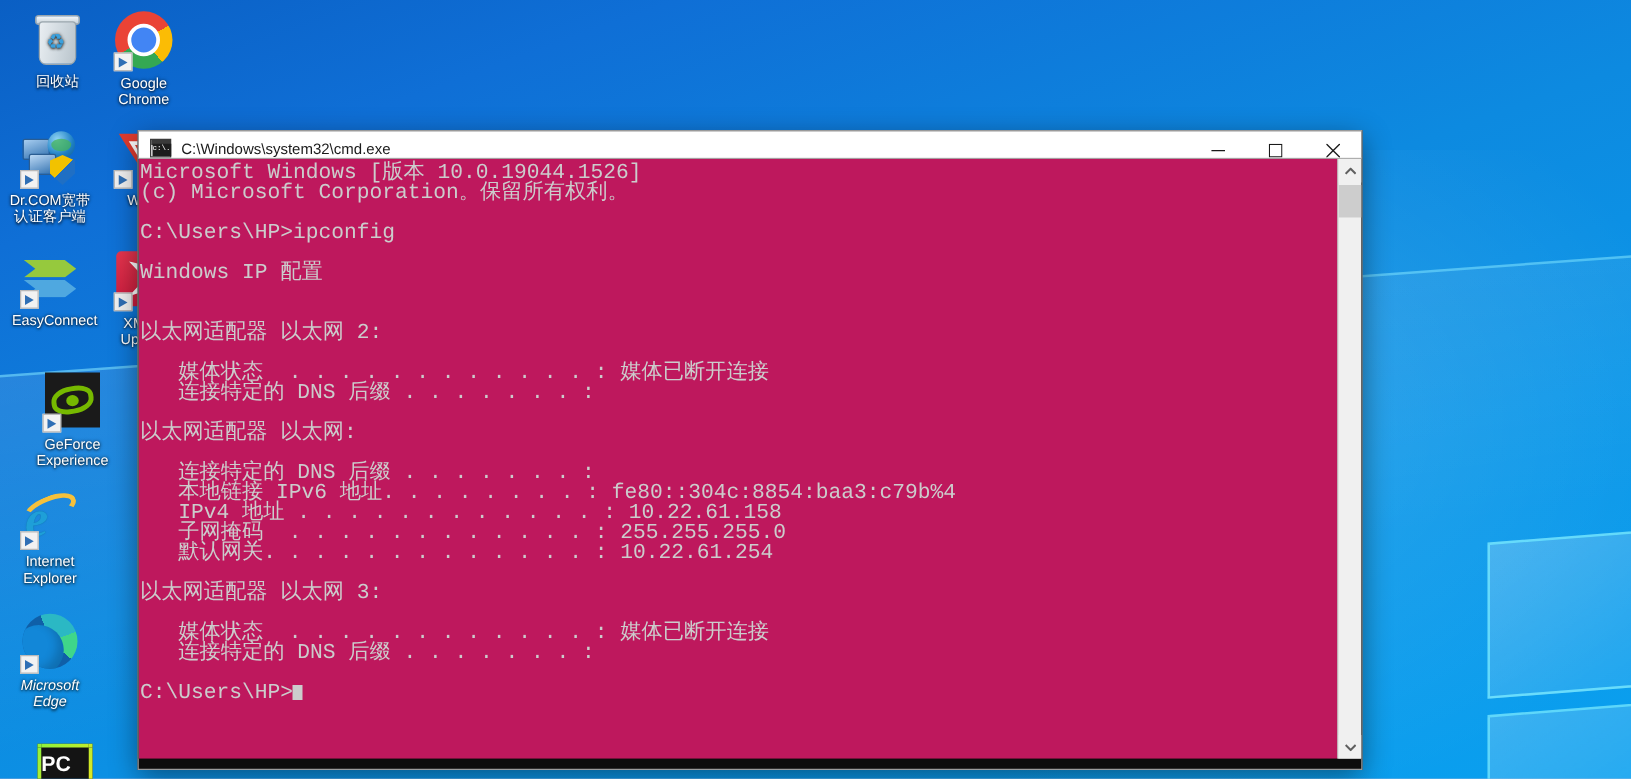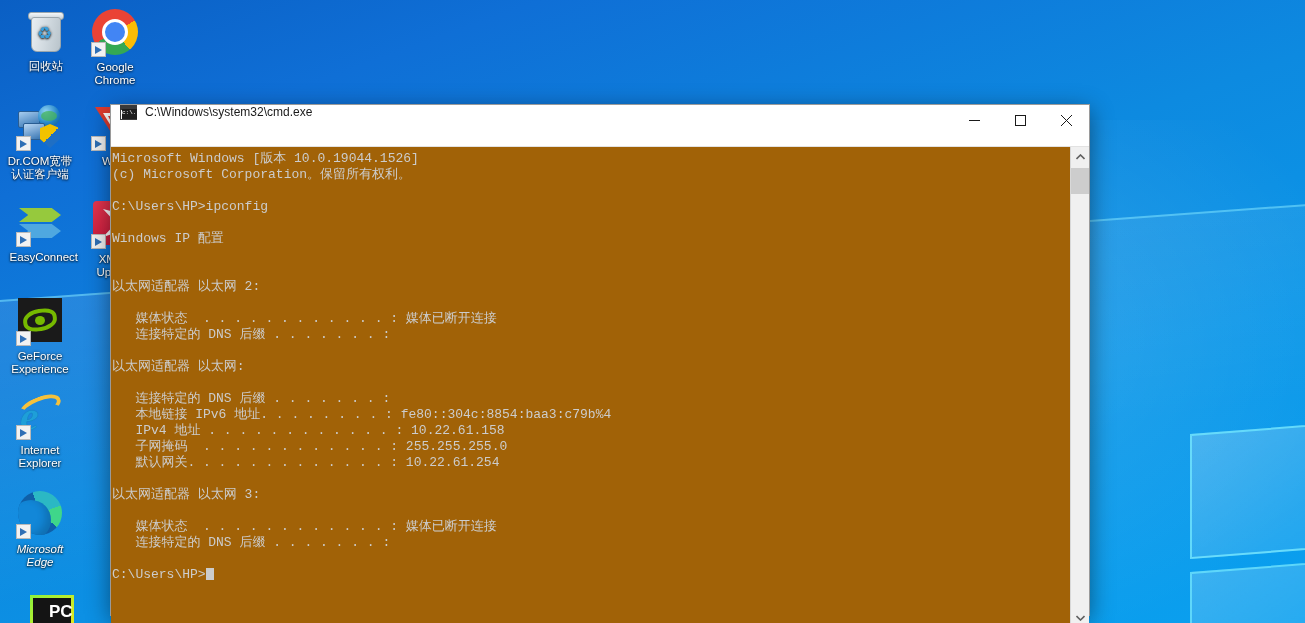--- a/index.html
+++ b/index.html
@@ -249,39 +249,39 @@
   }
 
   
   .ic-pc {
     width:44px; height:44px; margin:2px; position:relative;
     background:#141414;
     border: 3px solid;
     border-image: linear-gradient(135deg,#8ef23c,#f2e61c) 1;
   }
   .ic-pc .txt {
-    position:absolute; left:16px; right:0; top:7px;
+    position:absolute; left:0; right:0; top:7px;
     text-align:left; color:#ffffff; font-weight:bold; font-size:17px;
     text-shadow:none;
   }
 
   
   #cmd-window {
     position: absolute;
     left: 110px; top: 104px;
     width: 980px; height: 512px;
     box-shadow: 0 6px 22px rgba(0,0,0,0.45);
     border: 1px solid #9a9a9a;
     background: #0c0c0c;
   }
   #cmd-titlebar {
-    height: 42px;
+    height: 22px;
     background: #ffffff;
     display: flex;
-    align-items: flex-start;
+    align-items: flex-end;
     border-bottom: 1px solid #e2e2e2;
     position: relative;
   }
   #cmd-icon {
     width: 17px; height: 15px;
     margin-left: 9px; margin-right: 8px;
     background: #ffffff;
     border: 1px solid #3a3a3a;
     position: relative;
     flex: 0 0 auto;
@@ -319,24 +319,24 @@
   #cmd-body {
     position: relative;
     height: 480px;
     background: #0c0c0c;
     overflow: hidden;
   }
   #cmd-console {
     position: absolute;
     left: 0; top: 0;
     right: 19px; bottom: 0;
-    background: #a16207;
+    background: #be185d;
     color: #cccccc;
     font-family: "Liberation Mono", "DejaVu Sans Mono", monospace;
-    font-size: 13px;
+    font-size: 17px;
     line-height: 16px;
     padding: 4px 12px 0 1px;
     white-space: pre;
     overflow: hidden;
     letter-spacing: 0px;
   }
   .cursor {
     display:inline-block;
     width: 8px; height: 12px;
     background: #cccccc;
@@ -434,21 +434,21 @@
   <div class="dicon" style="left:77px; top:199px;">
     <div class="glyphbox">
       <div class="ic-xmind">
           <div class="arrow"></div>
         </div>
       <div class="shortcut-arrow"></div>
     </div>
     <span class="lbl">XMind<br>Update</span>
   </div>
 
-  <div class="dicon" style="left:2px;  top:296px;">
+  <div class="dicon" style="left:20px;  top:296px;">
     <div class="glyphbox">
       <div class="ic-gf">
           <div class="eye"></div>
           <div class="pup"></div>
         </div>
       <div class="shortcut-arrow"></div>
     </div>
     <span class="lbl">GeForce<br>Experience</span>
   </div>
 

